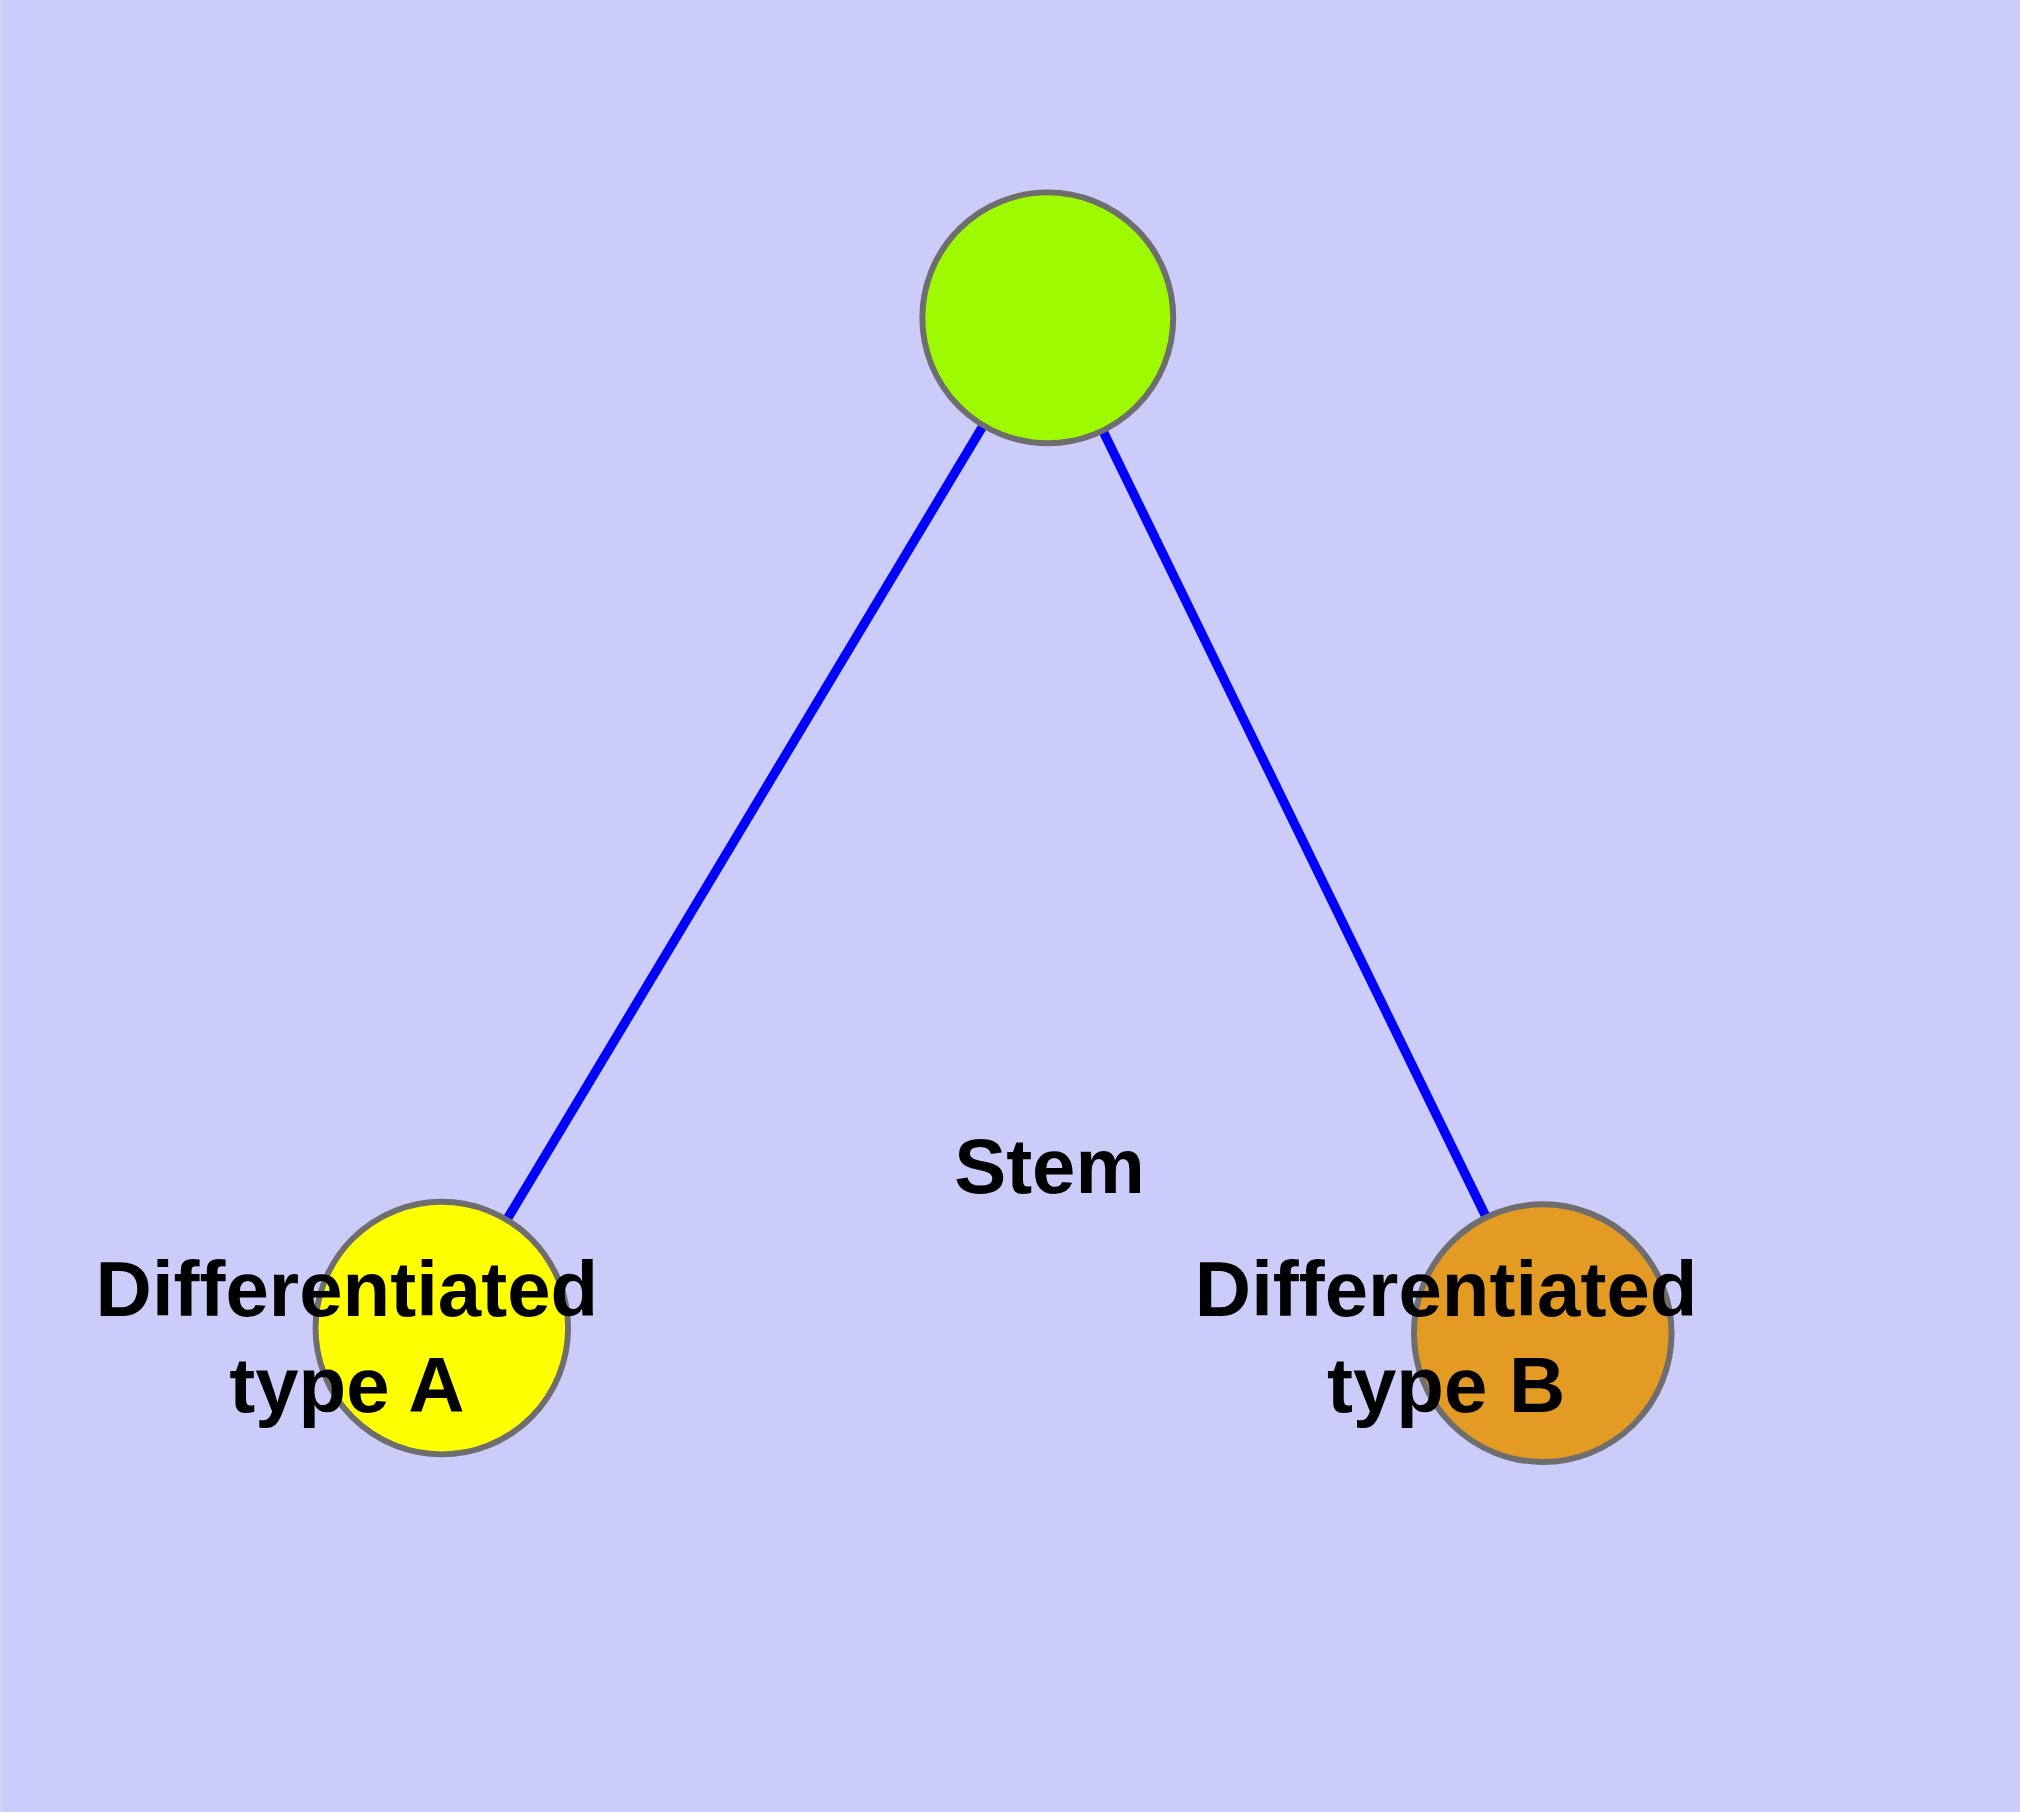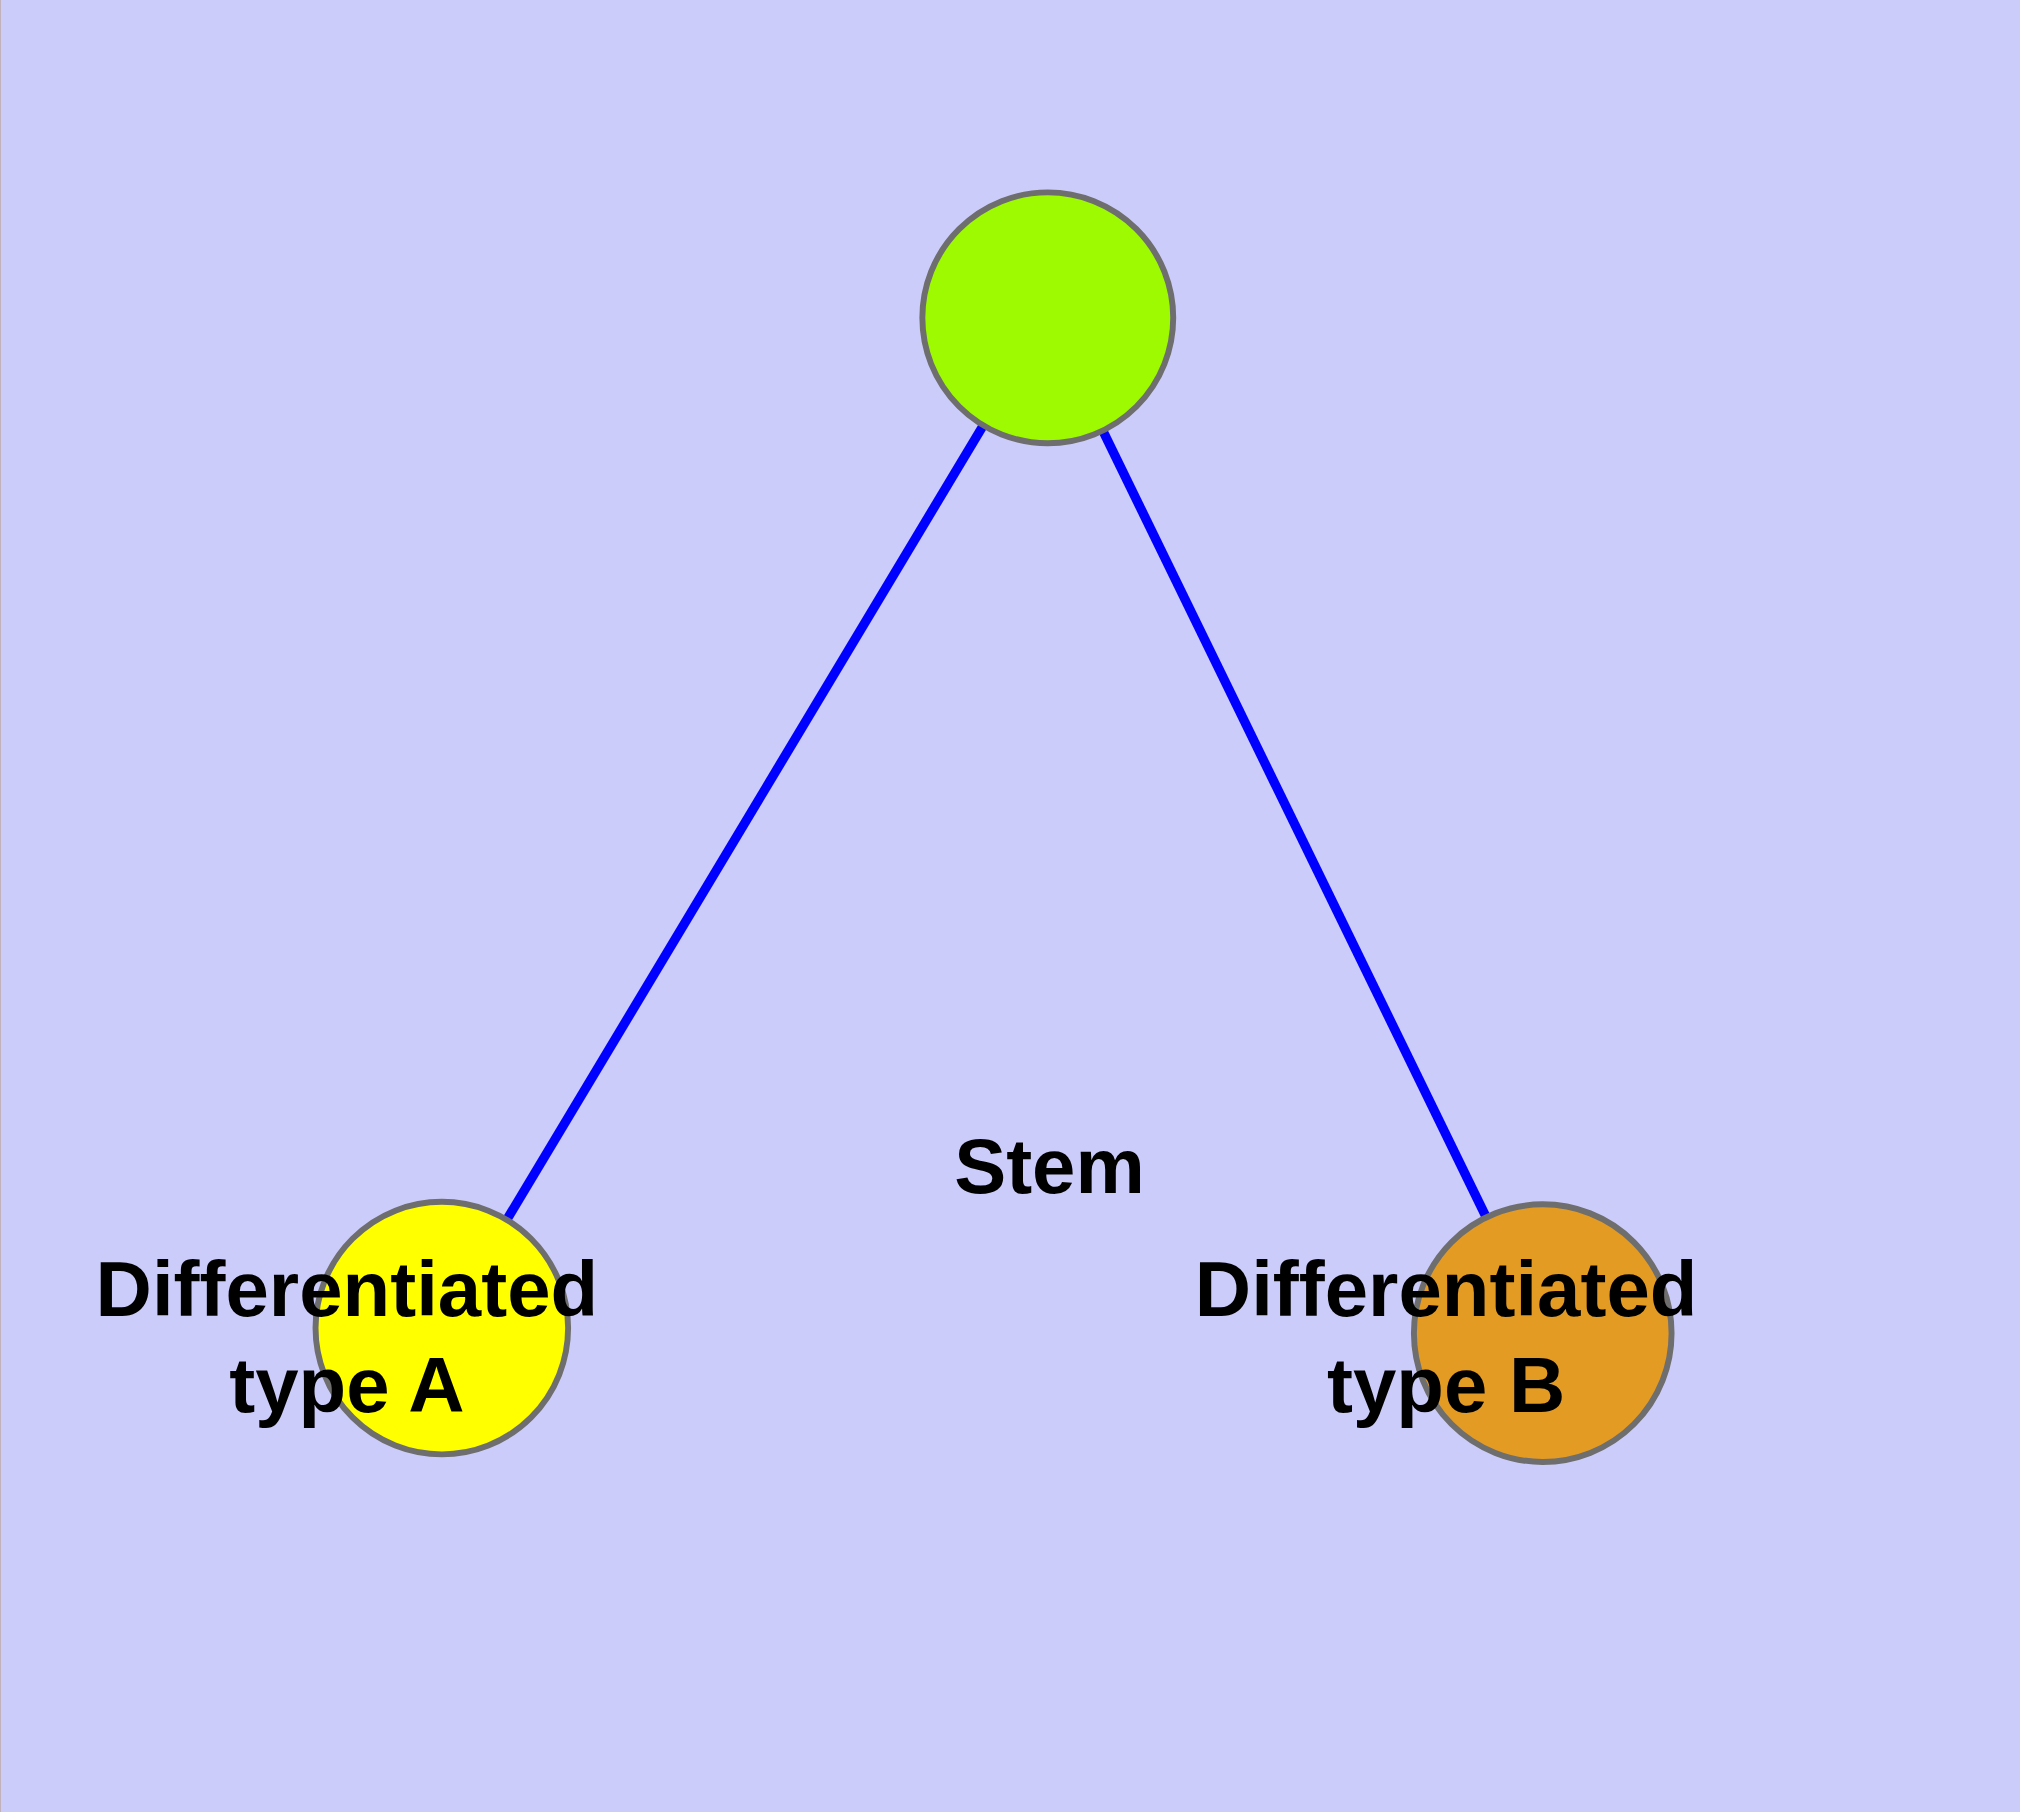--- a/index.html
+++ b/index.html
@@ -5,21 +5,21 @@
   html, body {
     margin: 0;
     padding: 0;
     background: #ffffff;
   }
   #canvas {
     position: relative;
     width: 2021px;
     height: 1812px;
     overflow: hidden;
-    background: #a16207;
+    background: #fef9c3;
     font-family: "Liberation Sans", sans-serif;
   }
   #graph-svg {
     position: absolute;
     top: 0;
     left: 0;
     width: 2021px;
     height: 1812px;
     display: block;
   }

